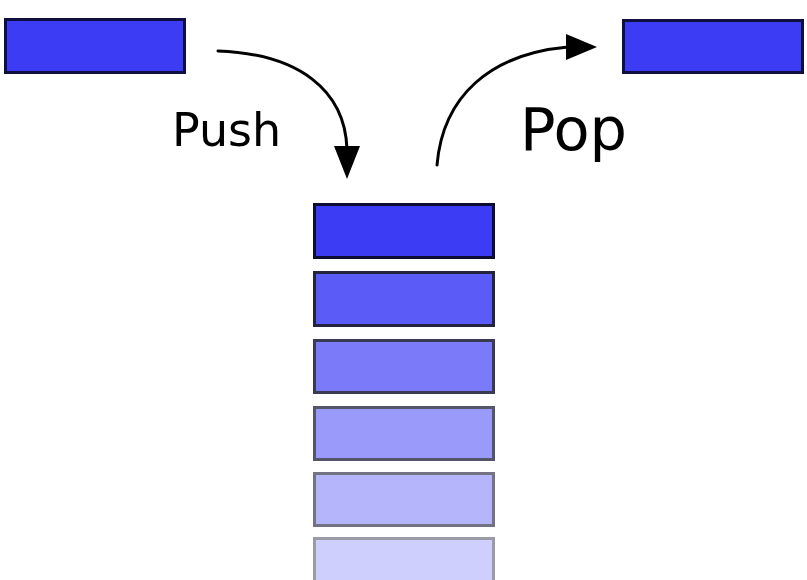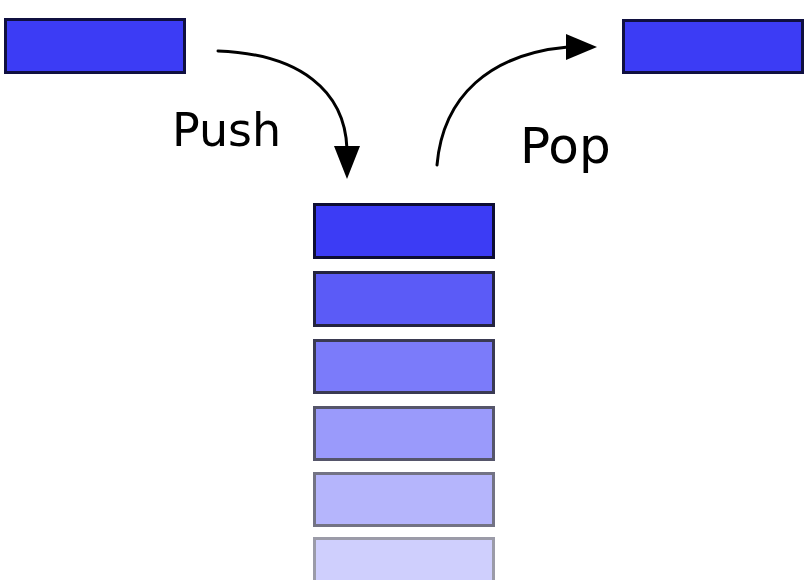--- a/index.html
+++ b/index.html
@@ -57,15 +57,15 @@
     </div>
 
   <svg class="arrow-layer" viewBox="0 0 807 580">
     <path id="push-path" fill="none" stroke-width="3" stroke-linecap="round" d="M 218 35 C 300 38, 345 75, 347 133" stroke="#000000"></path>
     <polygon id="push-head" points="334,130 360,130 347,163" fill="#000000"></polygon>
     <path id="pop-path" fill="none" stroke-width="3" stroke-linecap="round" d="M 437 149 C 443 80, 490 38, 568 31" stroke="#000000"></path>
     <polygon id="pop-head" points="566,18 566,44 597,31" fill="#000000"></polygon>
   </svg>
 
   <div class="label" id="push-label" style="left: 172px; top: 91px; font-size: 46px; color: rgb(0, 0, 0);">Push</div>
-  <div class="label" id="pop-label" style="left: 520px; top: 105px; font-size: 50px; color: rgb(0, 0, 0);">Pop</div>
+  <div class="label" id="pop-label" style="left: 520px; top: 84px; font-size: 59px; color: rgb(0, 0, 0);">Pop</div>
 
 </div>
 
 </body></html>

